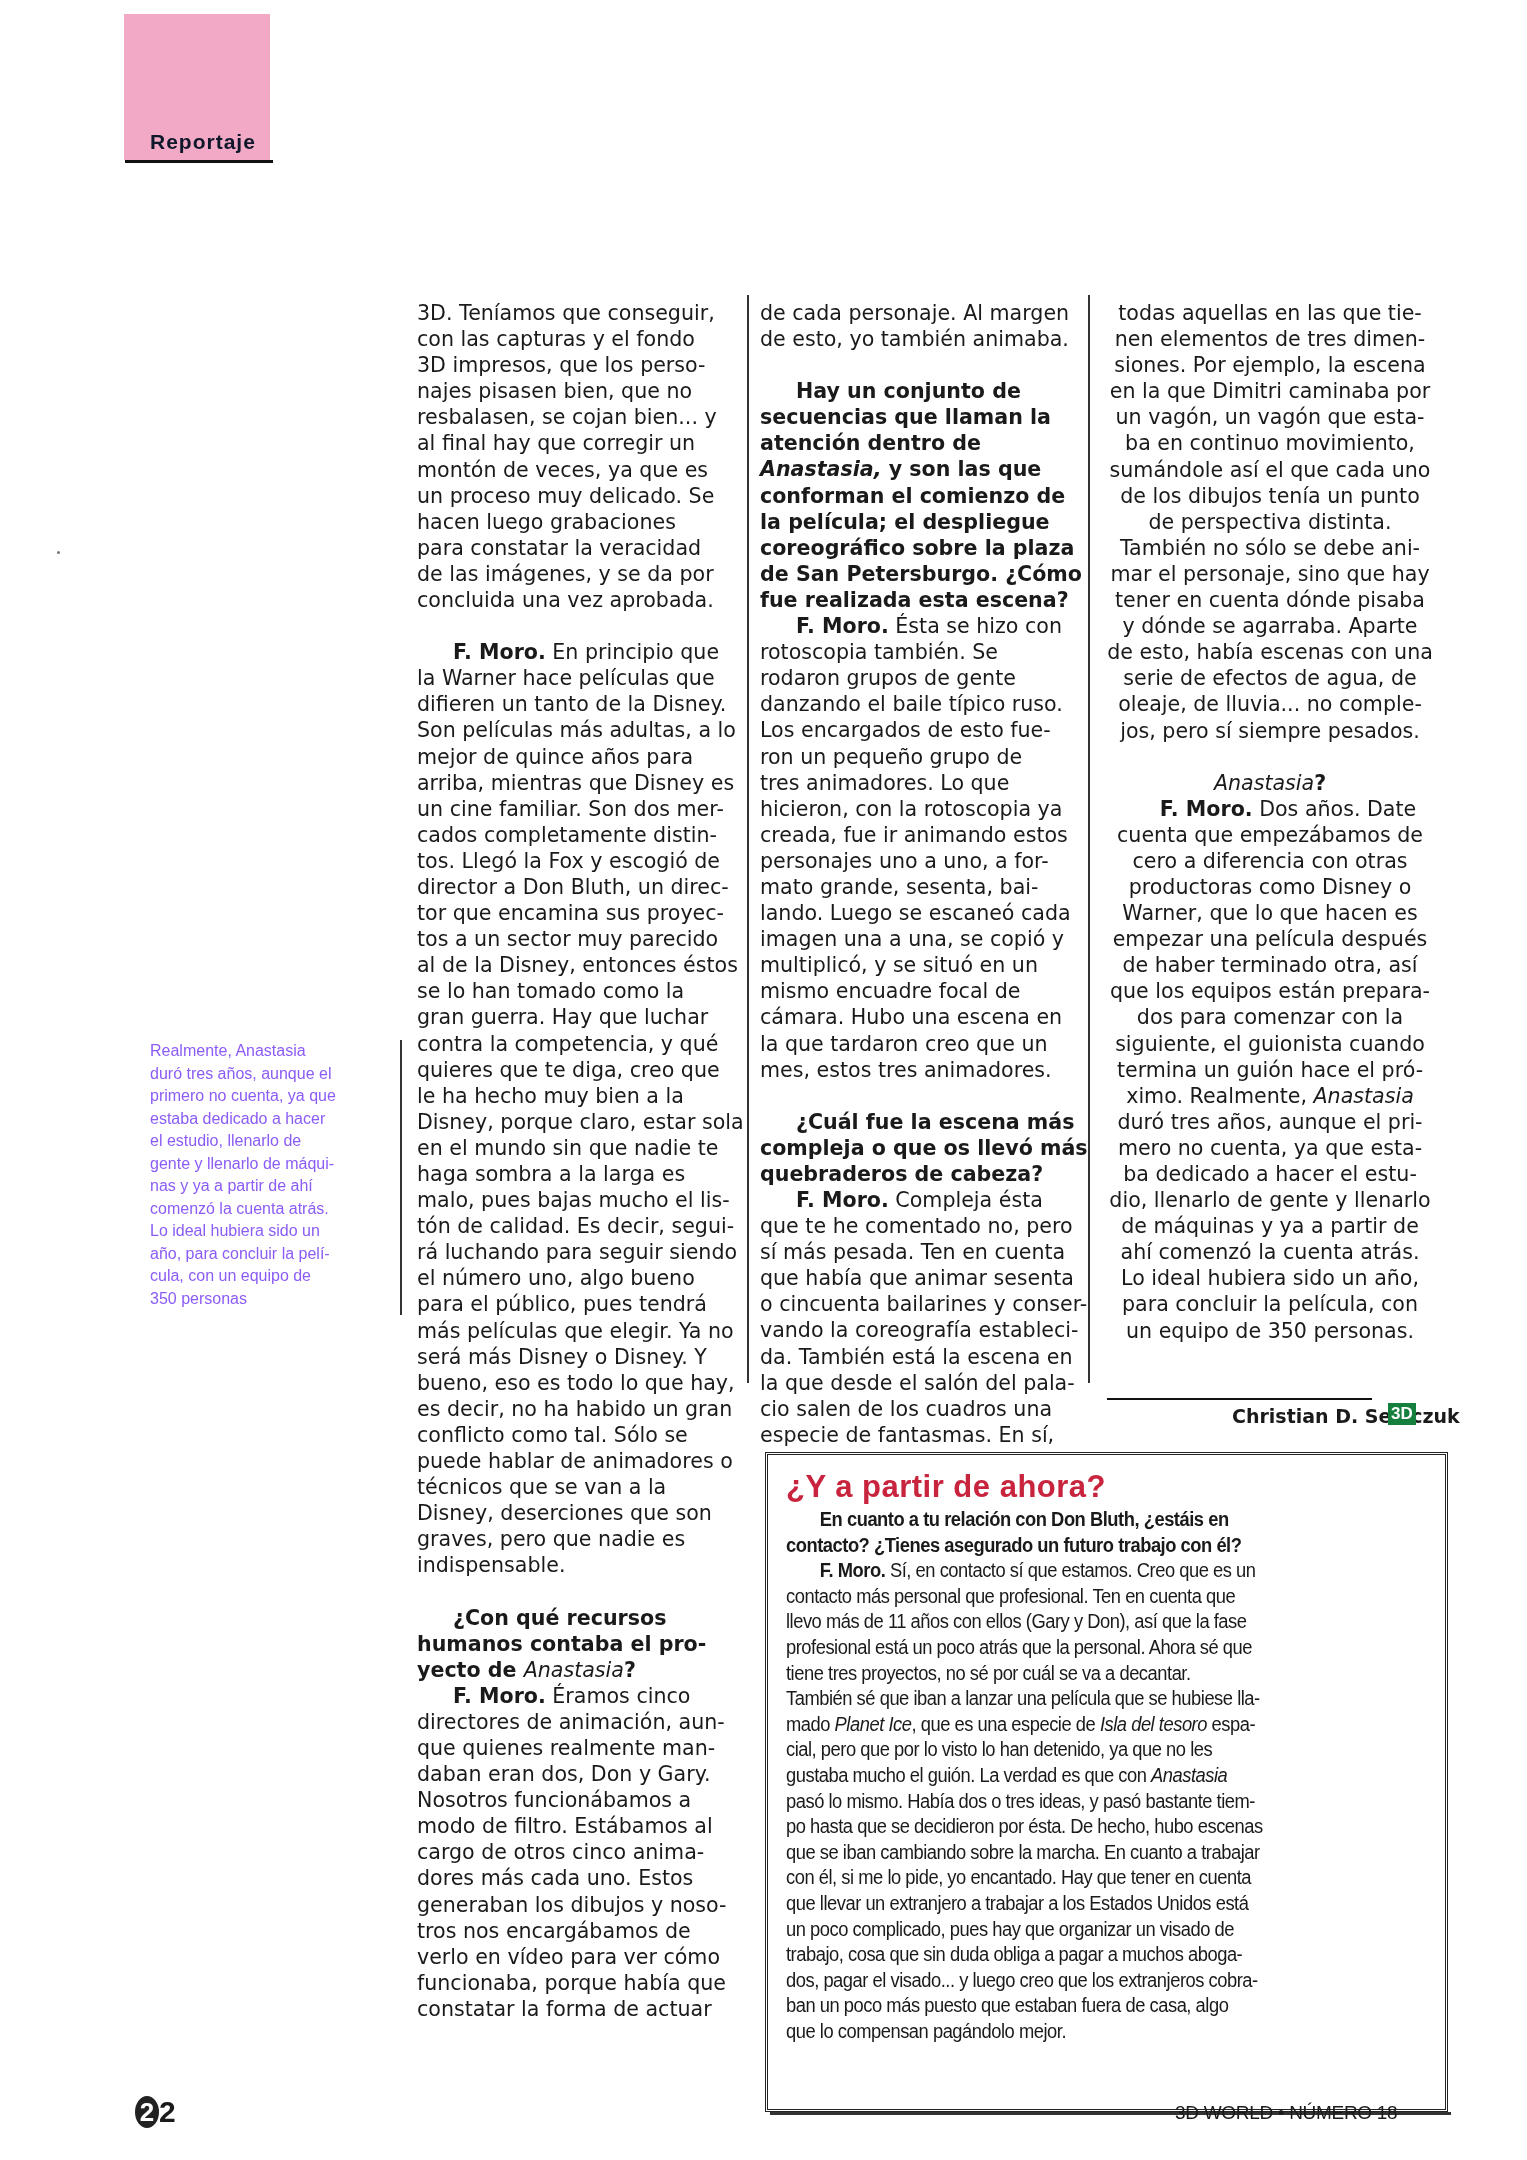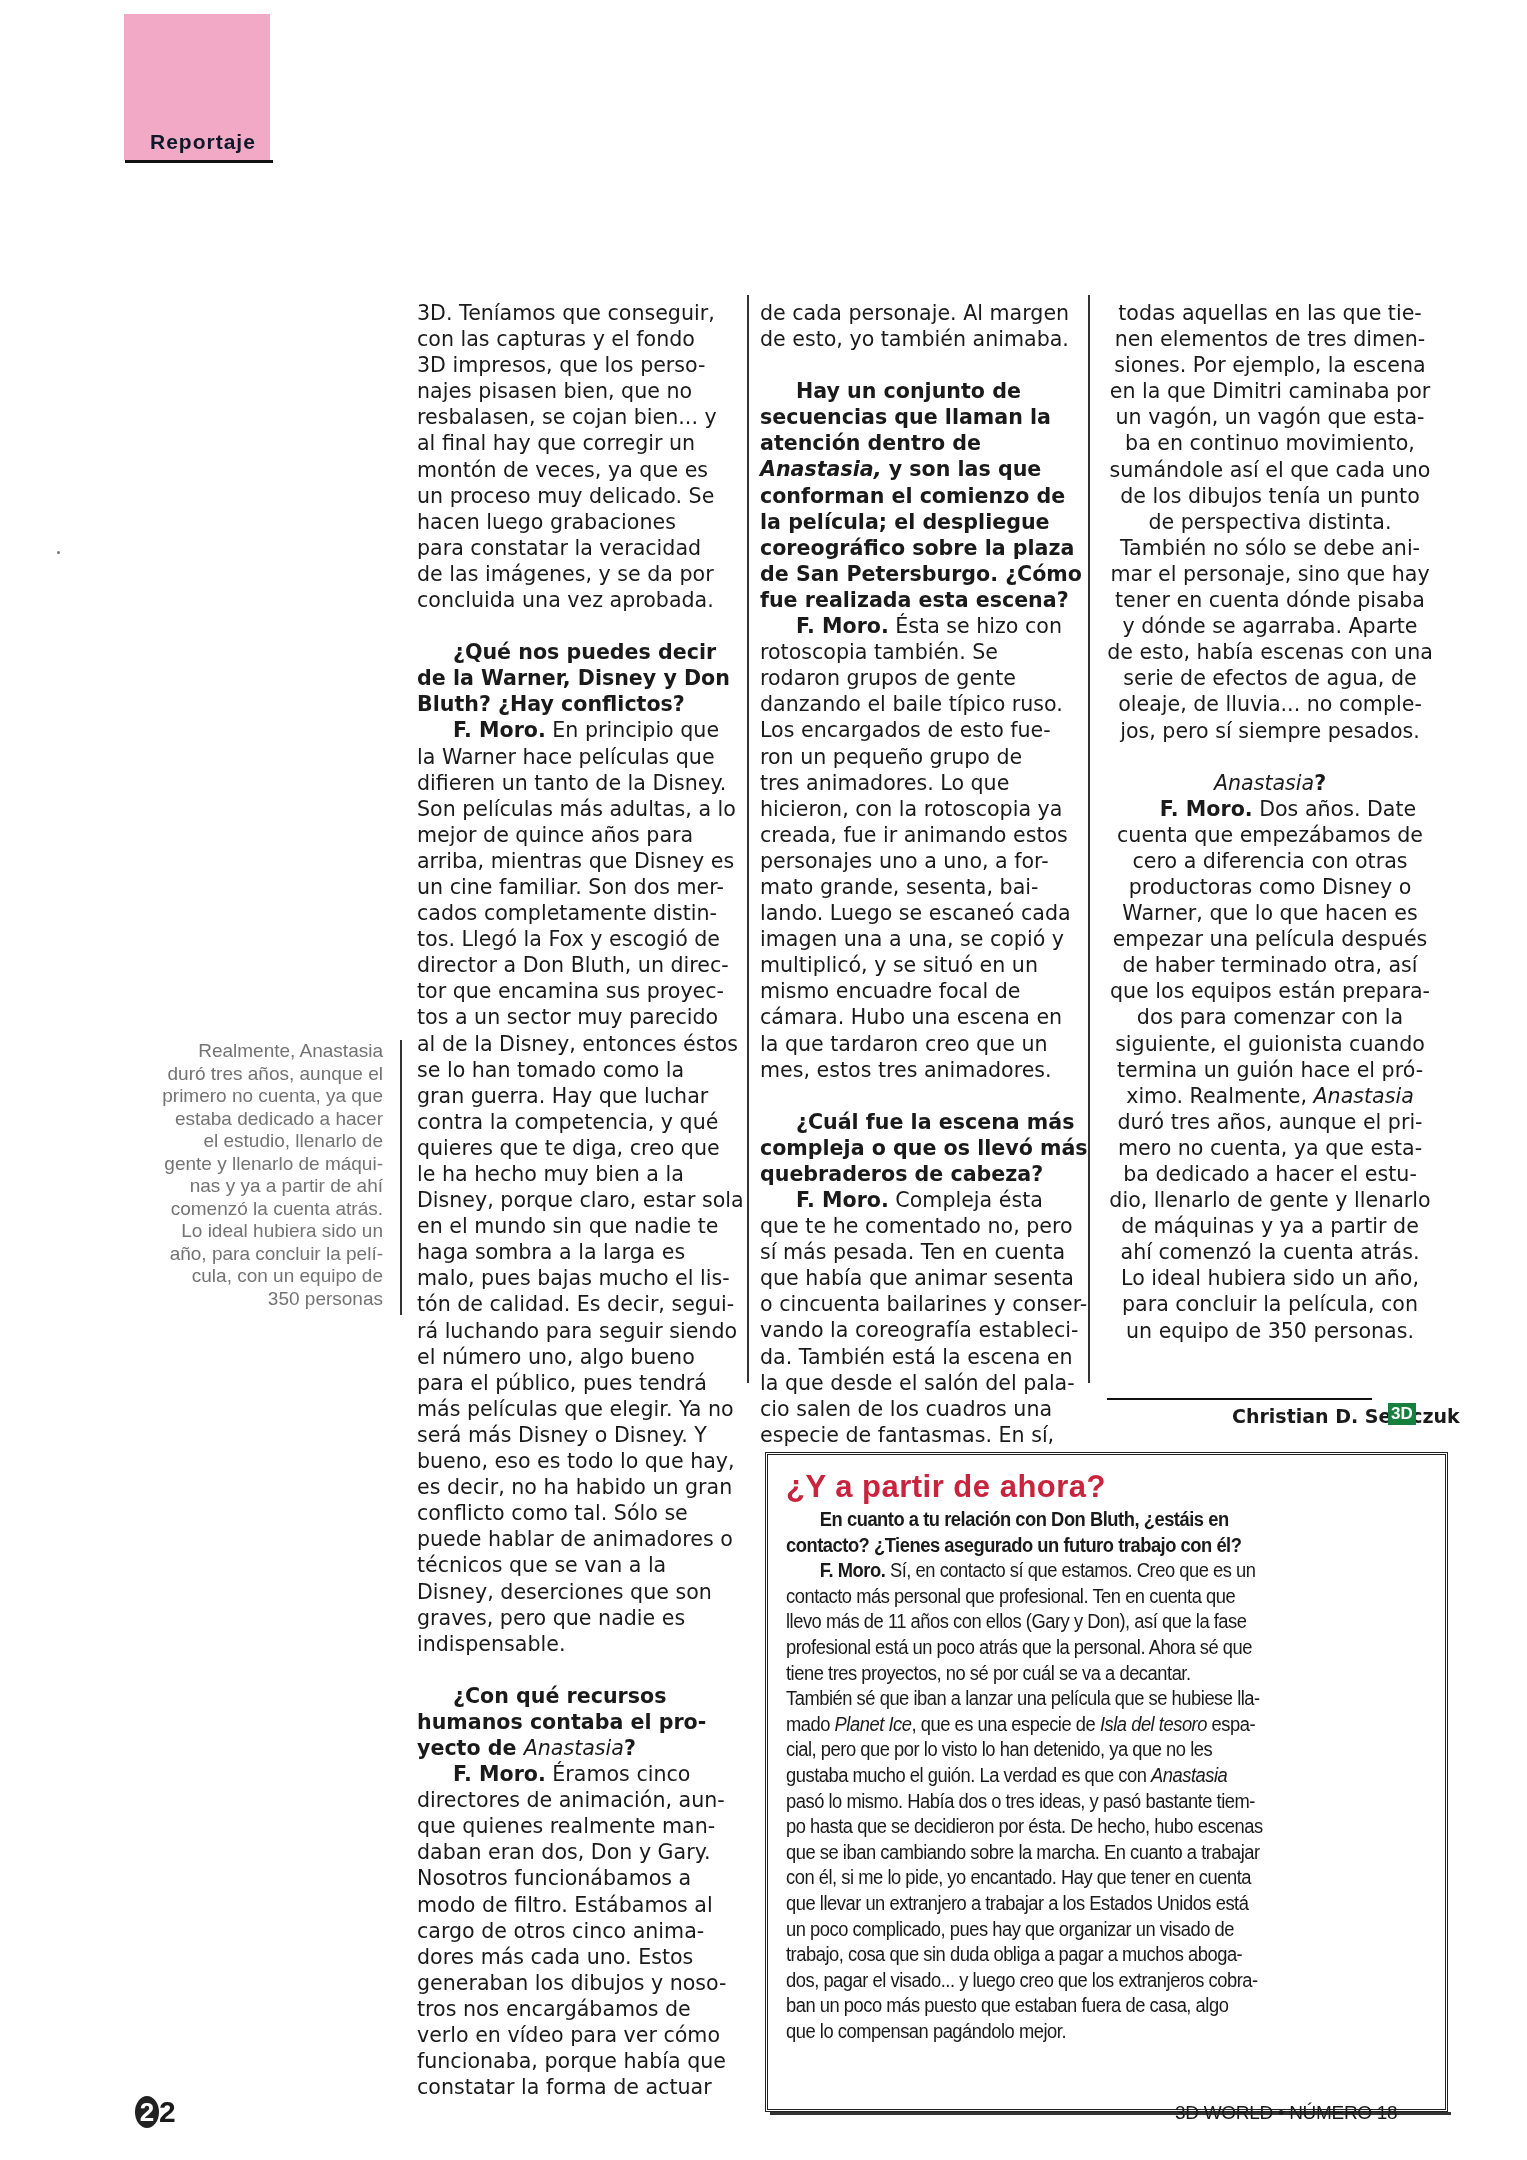--- a/index.html
+++ b/index.html
@@ -16,22 +16,22 @@
   .col .q { font-weight: bold; }
   .col .gap { display: block; height: 26px; }
   .indent { padding-left: 36px; }
 
   #col1 { left: 417px; top: 300px; width: 325px; }
   #col2 { left: 760px; top: 300px; width: 320px; }
   #col3 { left: 1105px; top: 300px; width: 330px; text-align: center; }
 
   .vrule { position: absolute; width: 1.5px; background: #333; }
 
-  .pullquote { position: absolute; left: 150px; top: 1040px; width: 233px; text-align: right;
-               font-family: "Liberation Sans", sans-serif; font-size: 19px; line-height: 22.5px; color: #737373; }
+  .pullquote { position: absolute; left: 150px; top: 1040px; width: 233px; text-align: left;
+               font-family: "Liberation Sans", sans-serif; font-size: 16px; line-height: 22.5px; color: #8b5cf6; }
   .pullquote .line { display: block; white-space: nowrap; }
 
   .byline-rule { position: absolute; left: 1107px; top: 1398px; width: 265px; height: 2px; background: #111; }
   .byline { position: absolute; left: 1232px; top: 1405px; font-weight: bold; font-size: 19px; }
   .end-mark { position: absolute; left: 1388px; top: 1403px; background: #15803d; color: #fff; font-weight: bold;
               font-size: 17px; padding: 1px 3px; line-height: 20px; font-family: "Liberation Sans", sans-serif; }
 
   .sidebar-box { position: absolute; left: 765px; top: 1452px; width: 683px; height: 660px;
                  border: 3px double #222; box-sizing: border-box; }
   .sidebar-box::after { content: ""; position: absolute; left: 2px; right: -6px; bottom: -6px; height: 3px; background: #333; }
@@ -86,27 +86,20 @@
       <span class="line">resbalasen, se cojan bien... y</span>
       <span class="line">al final hay que corregir un</span>
       <span class="line">montón de veces, ya que es</span>
       <span class="line">un proceso muy delicado. Se</span>
       <span class="line">hacen luego grabaciones</span>
       <span class="line">para constatar la veracidad</span>
       <span class="line">de las imágenes, y se da por</span>
       <span class="line">concluida una vez aprobada.</span>
     </div>
   <span class="gap"></span>
-  <div class="q">
-    <div>
-        <span class="line indent">¿Qué nos puedes decir</span>
-        <span class="line">de la Warner, Disney y Don</span>
-        <span class="line">Bluth? ¿Hay conflictos?</span>
-      </div>
-  </div>
   <div>
     <span class="line indent"><b>F. Moro.</b><span> En principio que</span></span>
     <div>
         <span class="line">la Warner hace películas que</span>
         <span class="line">difieren un tanto de la Disney.</span>
         <span class="line">Son películas más adultas, a lo</span>
         <span class="line">mejor de quince años para</span>
         <span class="line">arriba, mientras que Disney es</span>
         <span class="line">un cine familiar. Son dos mer-</span>
         <span class="line">cados completamente distin-</span>

